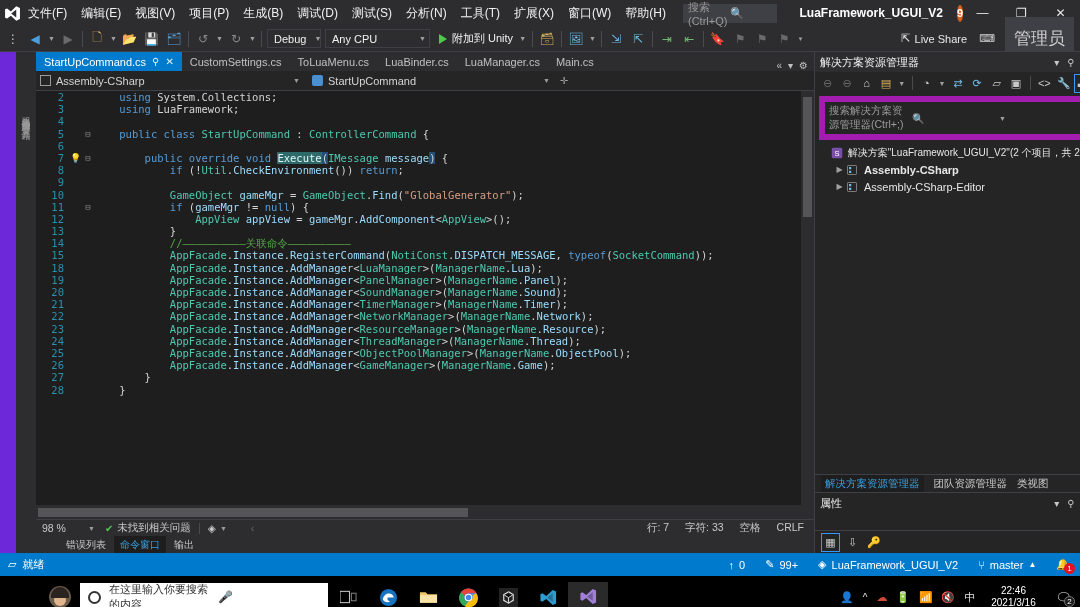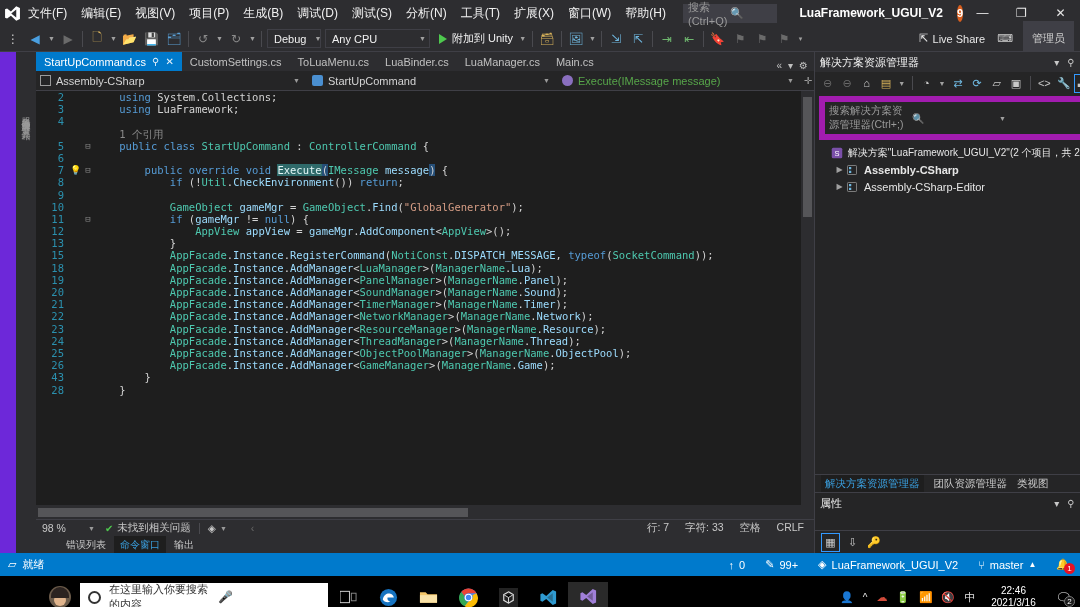--- a/index.html
+++ b/index.html
@@ -33,21 +33,21 @@
   .tbsep{ width:1px; height:16px; background:#4a4a4f; margin:0 3px; }
   .tbcaret{ width:11px; height:22px; display:flex; align-items:center; justify-content:center; font-size:7px; color:#a0a0a0;}
   .combo{ height:19px; background:#2d2d30; border:1px solid #3f3f46; color:#f1f1f1; font-size:11px;
       display:flex; align-items:center; padding:0 3px 0 6px; margin:0 2px; }
   .combo .lbl{ flex:1; white-space:nowrap; }
   .combo .cv{ font-size:7px; color:#a0a0a0; margin-left:8px; }
   .runbtn{ display:flex; align-items:center; font-size:11px; color:#f1f1f1; padding:0 3px; height:22px; margin-left:4px;}
   .tri{ width:0;height:0;border-left:8px solid #4ec94e;border-top:5px solid transparent;border-bottom:5px solid transparent; margin-right:5px;}
   .tbright{ margin-left:auto; display:flex; align-items:center; padding-right:6px; }
   .liveshare{ font-size:11px; color:#e8e8e8; display:flex; align-items:center; gap:4px; margin-right:12px;}
-  .adminbtn{ font-size:11px; color:#cfcfcf; background:#3f3f46; padding:10px 9px; margin-left:10px; }
+  .adminbtn{ font-size:17px; color:#cfcfcf; background:#3f3f46; padding:10px 9px; margin-left:10px; }
 
   
   .mainrow{ position:absolute; top:52px; left:16px; width:1080px; height:501px; display:flex; }
 
   
   .leftrail{ width:20px; background:#2d2d30; position:relative; }
   .railtxt{ position:absolute; top:58px; left:3px; writing-mode:vertical-rl; font-size:9px; color:#9a9a9a; letter-spacing:1px;}
 
   
   .editorcol{ width:778px; display:flex; flex-direction:column; background:#1e1e1e; }
@@ -291,54 +291,49 @@
           <div class="navcell a">
             <span class="icnsq"></span>
             <span>Assembly-CSharp</span>
             <span class="navcv">▼</span>
           </div>
           <div class="navcell b">
             <span class="icnmeth"></span>
             <span>StartUpCommand</span>
             <span class="navcv">▼</span>
           </div>
-          <div class="navcell c">
-            <span class="icnpurple"></span>
-            <span>Execute(IMessage message)</span>
-            <span class="navcv">▼</span>
-          </div>
           <div class="splitter">✛</div>
         </div>
 
         <div class="codewrap">
           <div class="code" id="code-lines">
               <div class="ln"><span class="gut">2</span><span class="bulb"></span><span class="fold"></span><span class="txt"><span class="p">    </span><span class="k">using</span> <span class="p">System.Collections;</span></span></div>
               <div class="ln"><span class="gut">3</span><span class="bulb"></span><span class="fold"></span><span class="txt"><span class="p">    </span><span class="k">using</span> <span class="p">LuaFramework;</span></span></div>
               <div class="ln"><span class="gut">4</span><span class="bulb"></span><span class="fold"></span><span class="txt"><span class="p"></span></span></div>
-              <div class="ln"><span class="gut"></span><span class="bulb"></span><span class="fold"></span><span class="txt"><span class="p">    </span><span class="cref">1 个引用</span></span></div>
               <div class="ln"><span class="gut">5</span><span class="bulb"></span><span class="fold">⊟</span><span class="txt"><span class="p">    </span><span class="k">public</span> <span class="k">class</span> <span class="t">StartUpCommand</span> <span class="p">:</span> <span class="t">ControllerCommand</span> <span class="p">{</span></span></div>
               <div class="ln"><span class="gut">6</span><span class="bulb"></span><span class="fold"></span><span class="txt"><span class="p"></span></span></div>
               <div class="ln"><span class="gut">7</span><span class="bulb">💡</span><span class="fold">⊟</span><span class="txt"><span class="p">        </span><span class="k">public</span> <span class="k">override</span> <span class="k">void</span> <span class="hl">Execute</span><span class="selbr">(</span><span class="t">IMessage</span> <span class="id">message</span><span class="selbr">)</span> <span class="p">{</span></span></div>
               <div class="ln"><span class="gut">8</span><span class="bulb"></span><span class="fold"></span><span class="txt"><span class="p">            </span><span class="k">if</span> <span class="p">(!</span><span class="t">Util</span><span class="p">.</span><span class="id">CheckEnvironment</span><span class="p">())</span> <span class="k">return</span><span class="p">;</span></span></div>
               <div class="ln"><span class="gut">9</span><span class="bulb"></span><span class="fold"></span><span class="txt"><span class="p"></span></span></div>
               <div class="ln"><span class="gut">10</span><span class="bulb"></span><span class="fold"></span><span class="txt"><span class="p">            </span><span class="t">GameObject</span> <span class="id">gameMgr</span> <span class="p">=</span> <span class="t">GameObject</span><span class="p">.</span><span class="id">Find</span><span class="p">(</span><span class="s">"GlobalGenerator"</span><span class="p">);</span></span></div>
               <div class="ln"><span class="gut">11</span><span class="bulb"></span><span class="fold">⊟</span><span class="txt"><span class="p">            </span><span class="k">if</span> <span class="p">(</span><span class="id">gameMgr</span> <span class="p">!=</span> <span class="k">null</span><span class="p">) {</span></span></div>
               <div class="ln"><span class="gut">12</span><span class="bulb"></span><span class="fold"></span><span class="txt"><span class="p">                </span><span class="t">AppView</span> <span class="id">appView</span> <span class="p">=</span> <span class="id">gameMgr</span><span class="p">.</span><span class="id">AddComponent</span><span class="p">&lt;</span><span class="t">AppView</span><span class="p">&gt;();</span></span></div>
               <div class="ln"><span class="gut">13</span><span class="bulb"></span><span class="fold"></span><span class="txt"><span class="p">            </span><span class="p">}</span></span></div>
+              <div class="ln"><span class="gut">14</span><span class="bulb"></span><span class="fold"></span><span class="txt"><span class="p">            </span><span class="c">//——————————关联命令——————————</span></span></div>
               <div class="ln"><span class="gut">15</span><span class="bulb"></span><span class="fold"></span><span class="txt"><span class="p">            </span><span class="t">AppFacade</span><span class="p">.</span><span class="id">Instance</span><span class="p">.</span><span class="id">RegisterCommand</span><span class="p">(</span><span class="t">NotiConst</span><span class="p">.</span><span class="id">DISPATCH_MESSAGE</span><span class="p">,</span> <span class="k">typeof</span><span class="p">(</span><span class="t">SocketCommand</span><span class="p">));</span></span></div>
               <div class="ln"><span class="gut">18</span><span class="bulb"></span><span class="fold"></span><span class="txt"><span class="p">            </span><span class="t">AppFacade</span><span class="p">.</span><span class="id">Instance</span><span class="p">.</span><span class="id">AddManager</span><span class="p">&lt;</span><span class="t">LuaManager</span><span class="p">&gt;(</span><span class="t">ManagerName</span><span class="p">.</span><span class="id">Lua</span><span class="p">);</span></span></div>
               <div class="ln"><span class="gut">19</span><span class="bulb"></span><span class="fold"></span><span class="txt"><span class="p">            </span><span class="t">AppFacade</span><span class="p">.</span><span class="id">Instance</span><span class="p">.</span><span class="id">AddManager</span><span class="p">&lt;</span><span class="t">PanelManager</span><span class="p">&gt;(</span><span class="t">ManagerName</span><span class="p">.</span><span class="id">Panel</span><span class="p">);</span></span></div>
               <div class="ln"><span class="gut">20</span><span class="bulb"></span><span class="fold"></span><span class="txt"><span class="p">            </span><span class="t">AppFacade</span><span class="p">.</span><span class="id">Instance</span><span class="p">.</span><span class="id">AddManager</span><span class="p">&lt;</span><span class="t">SoundManager</span><span class="p">&gt;(</span><span class="t">ManagerName</span><span class="p">.</span><span class="id">Sound</span><span class="p">);</span></span></div>
               <div class="ln"><span class="gut">21</span><span class="bulb"></span><span class="fold"></span><span class="txt"><span class="p">            </span><span class="t">AppFacade</span><span class="p">.</span><span class="id">Instance</span><span class="p">.</span><span class="id">AddManager</span><span class="p">&lt;</span><span class="t">TimerManager</span><span class="p">&gt;(</span><span class="t">ManagerName</span><span class="p">.</span><span class="id">Timer</span><span class="p">);</span></span></div>
               <div class="ln"><span class="gut">22</span><span class="bulb"></span><span class="fold"></span><span class="txt"><span class="p">            </span><span class="t">AppFacade</span><span class="p">.</span><span class="id">Instance</span><span class="p">.</span><span class="id">AddManager</span><span class="p">&lt;</span><span class="t">NetworkManager</span><span class="p">&gt;(</span><span class="t">ManagerName</span><span class="p">.</span><span class="id">Network</span><span class="p">);</span></span></div>
               <div class="ln"><span class="gut">23</span><span class="bulb"></span><span class="fold"></span><span class="txt"><span class="p">            </span><span class="t">AppFacade</span><span class="p">.</span><span class="id">Instance</span><span class="p">.</span><span class="id">AddManager</span><span class="p">&lt;</span><span class="t">ResourceManager</span><span class="p">&gt;(</span><span class="t">ManagerName</span><span class="p">.</span><span class="id">Resource</span><span class="p">);</span></span></div>
               <div class="ln"><span class="gut">24</span><span class="bulb"></span><span class="fold"></span><span class="txt"><span class="p">            </span><span class="t">AppFacade</span><span class="p">.</span><span class="id">Instance</span><span class="p">.</span><span class="id">AddManager</span><span class="p">&lt;</span><span class="t">ThreadManager</span><span class="p">&gt;(</span><span class="t">ManagerName</span><span class="p">.</span><span class="id">Thread</span><span class="p">);</span></span></div>
               <div class="ln"><span class="gut">25</span><span class="bulb"></span><span class="fold"></span><span class="txt"><span class="p">            </span><span class="t">AppFacade</span><span class="p">.</span><span class="id">Instance</span><span class="p">.</span><span class="id">AddManager</span><span class="p">&lt;</span><span class="t">ObjectPoolManager</span><span class="p">&gt;(</span><span class="t">ManagerName</span><span class="p">.</span><span class="id">ObjectPool</span><span class="p">);</span></span></div>
               <div class="ln"><span class="gut">26</span><span class="bulb"></span><span class="fold"></span><span class="txt"><span class="p">            </span><span class="t">AppFacade</span><span class="p">.</span><span class="id">Instance</span><span class="p">.</span><span class="id">AddManager</span><span class="p">&lt;</span><span class="t">GameManager</span><span class="p">&gt;(</span><span class="t">ManagerName</span><span class="p">.</span><span class="id">Game</span><span class="p">);</span></span></div>
-              <div class="ln"><span class="gut">43</span><span class="bulb"></span><span class="fold"></span><span class="txt"><span class="p">        </span><span class="p">}</span></span></div>
+              <div class="ln"><span class="gut">27</span><span class="bulb"></span><span class="fold"></span><span class="txt"><span class="p">        </span><span class="p">}</span></span></div>
               <div class="ln"><span class="gut">28</span><span class="bulb"></span><span class="fold"></span><span class="txt"><span class="p">    </span><span class="p">}</span></span></div>
             </div>
           <div class="vscroll">
             <div class="vthumb"></div>
           </div>
         </div>
         <div class="hscrollrow">
           <div class="hthumb"></div>
         </div>
 

